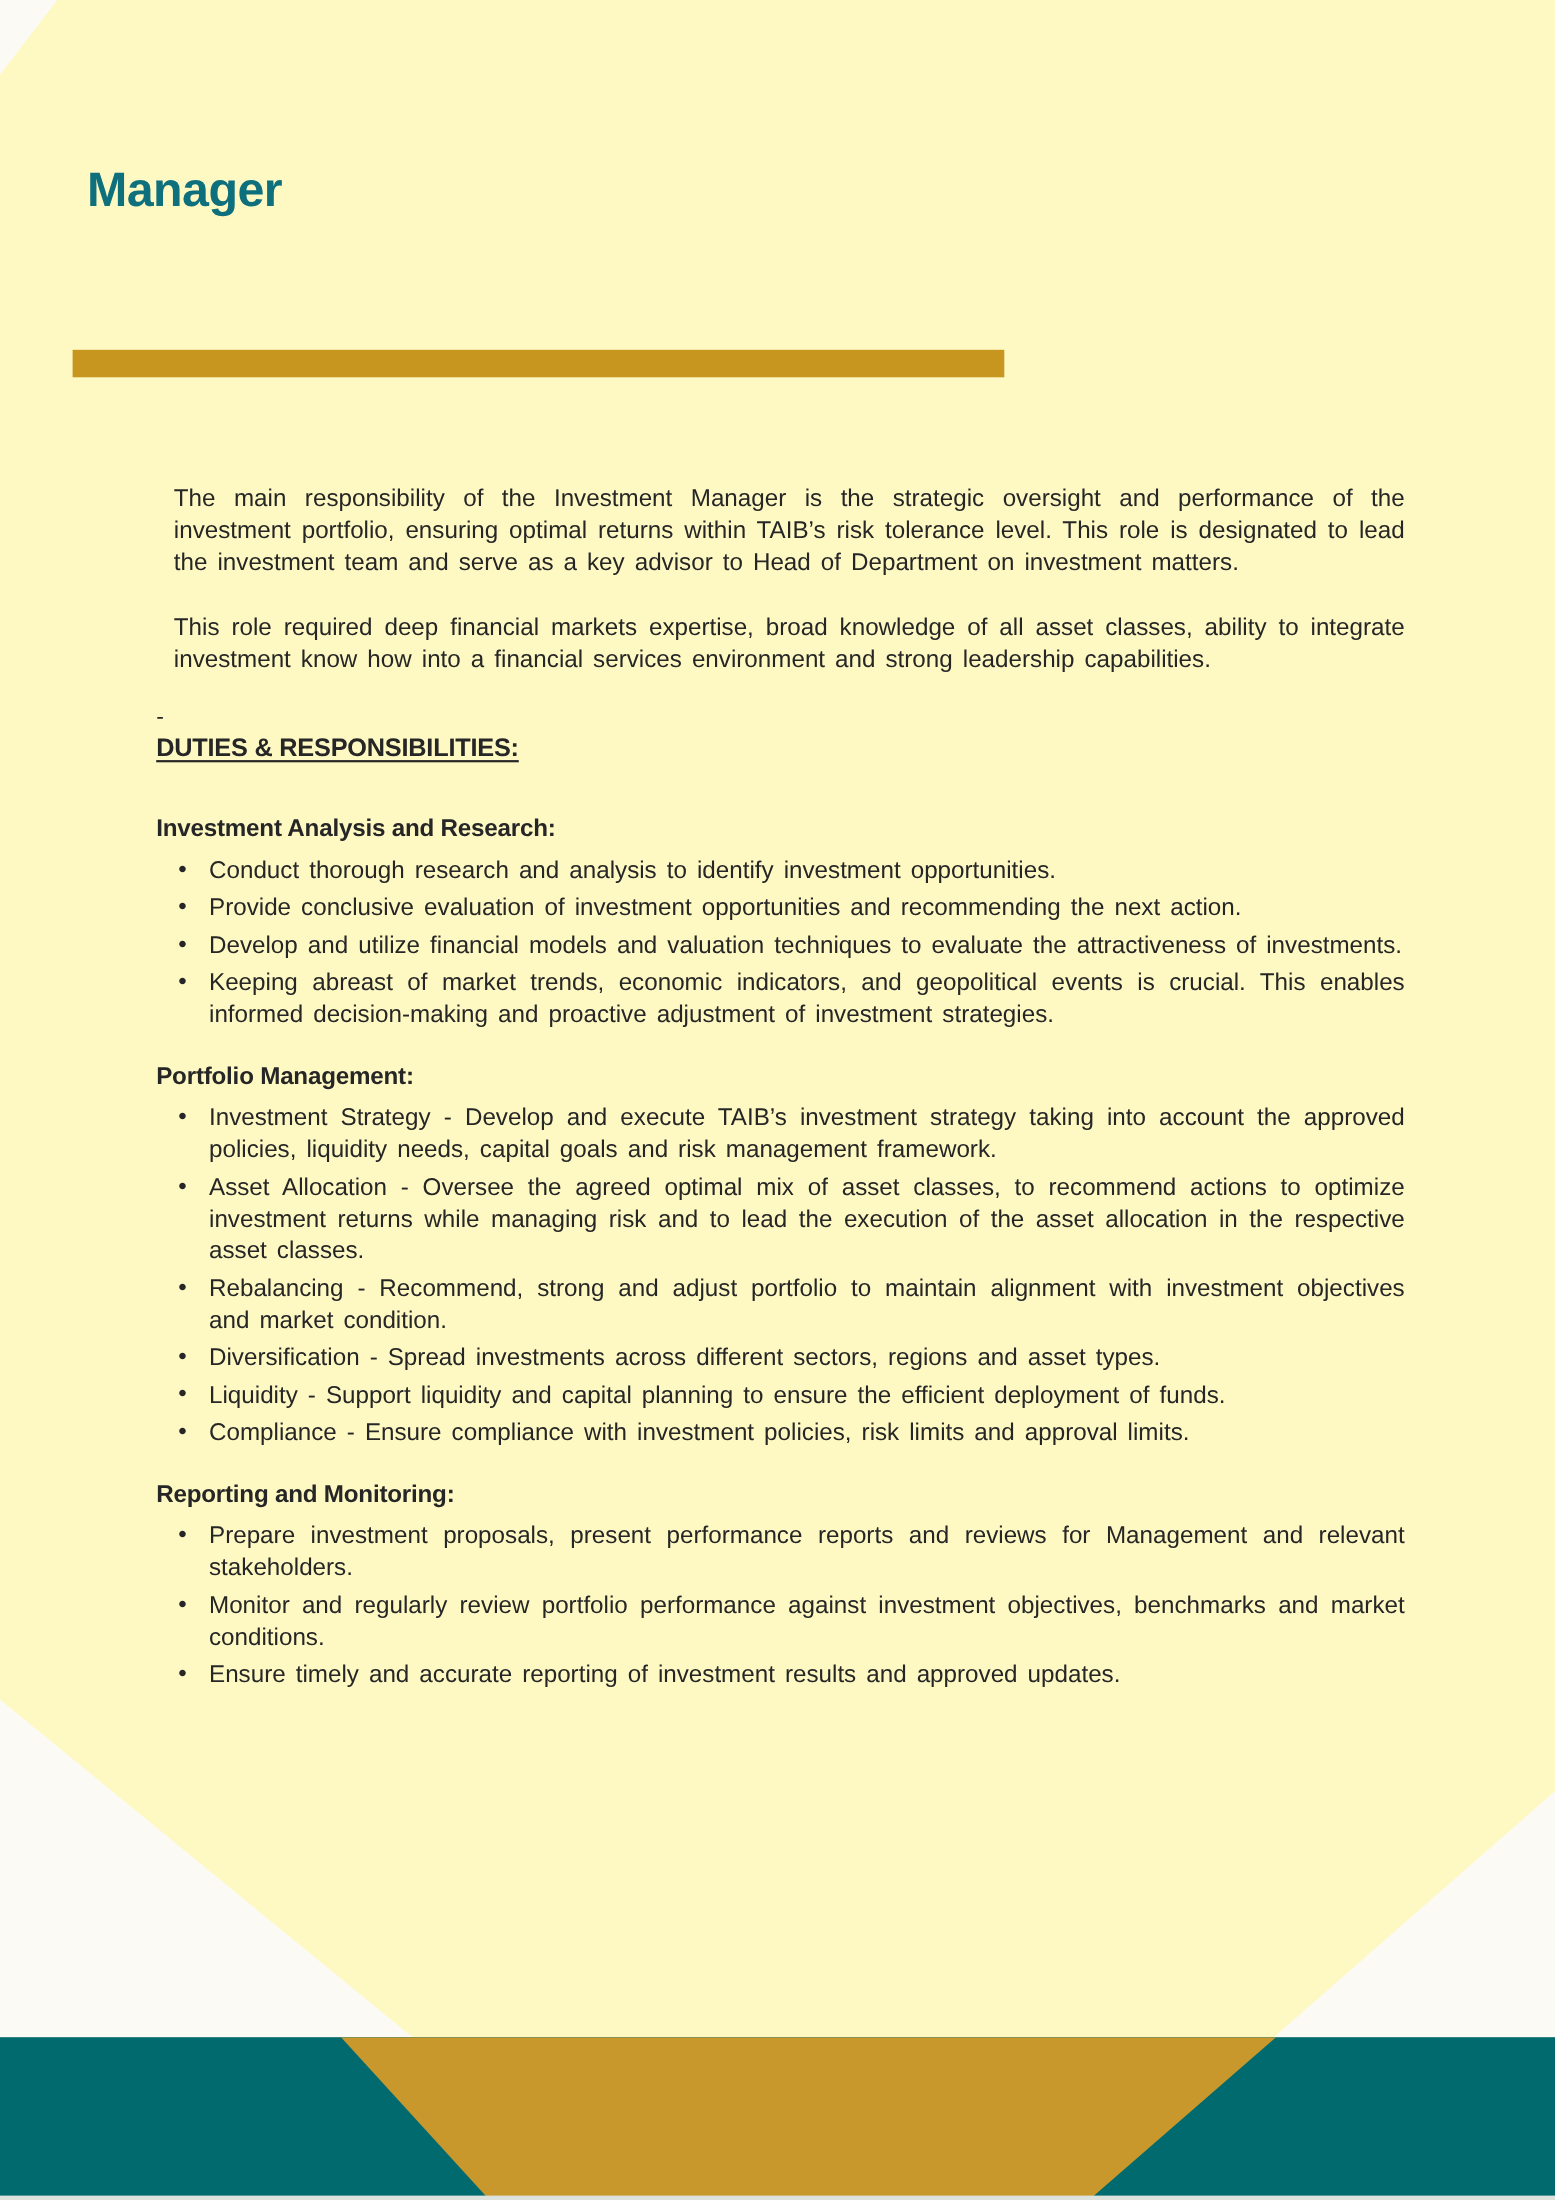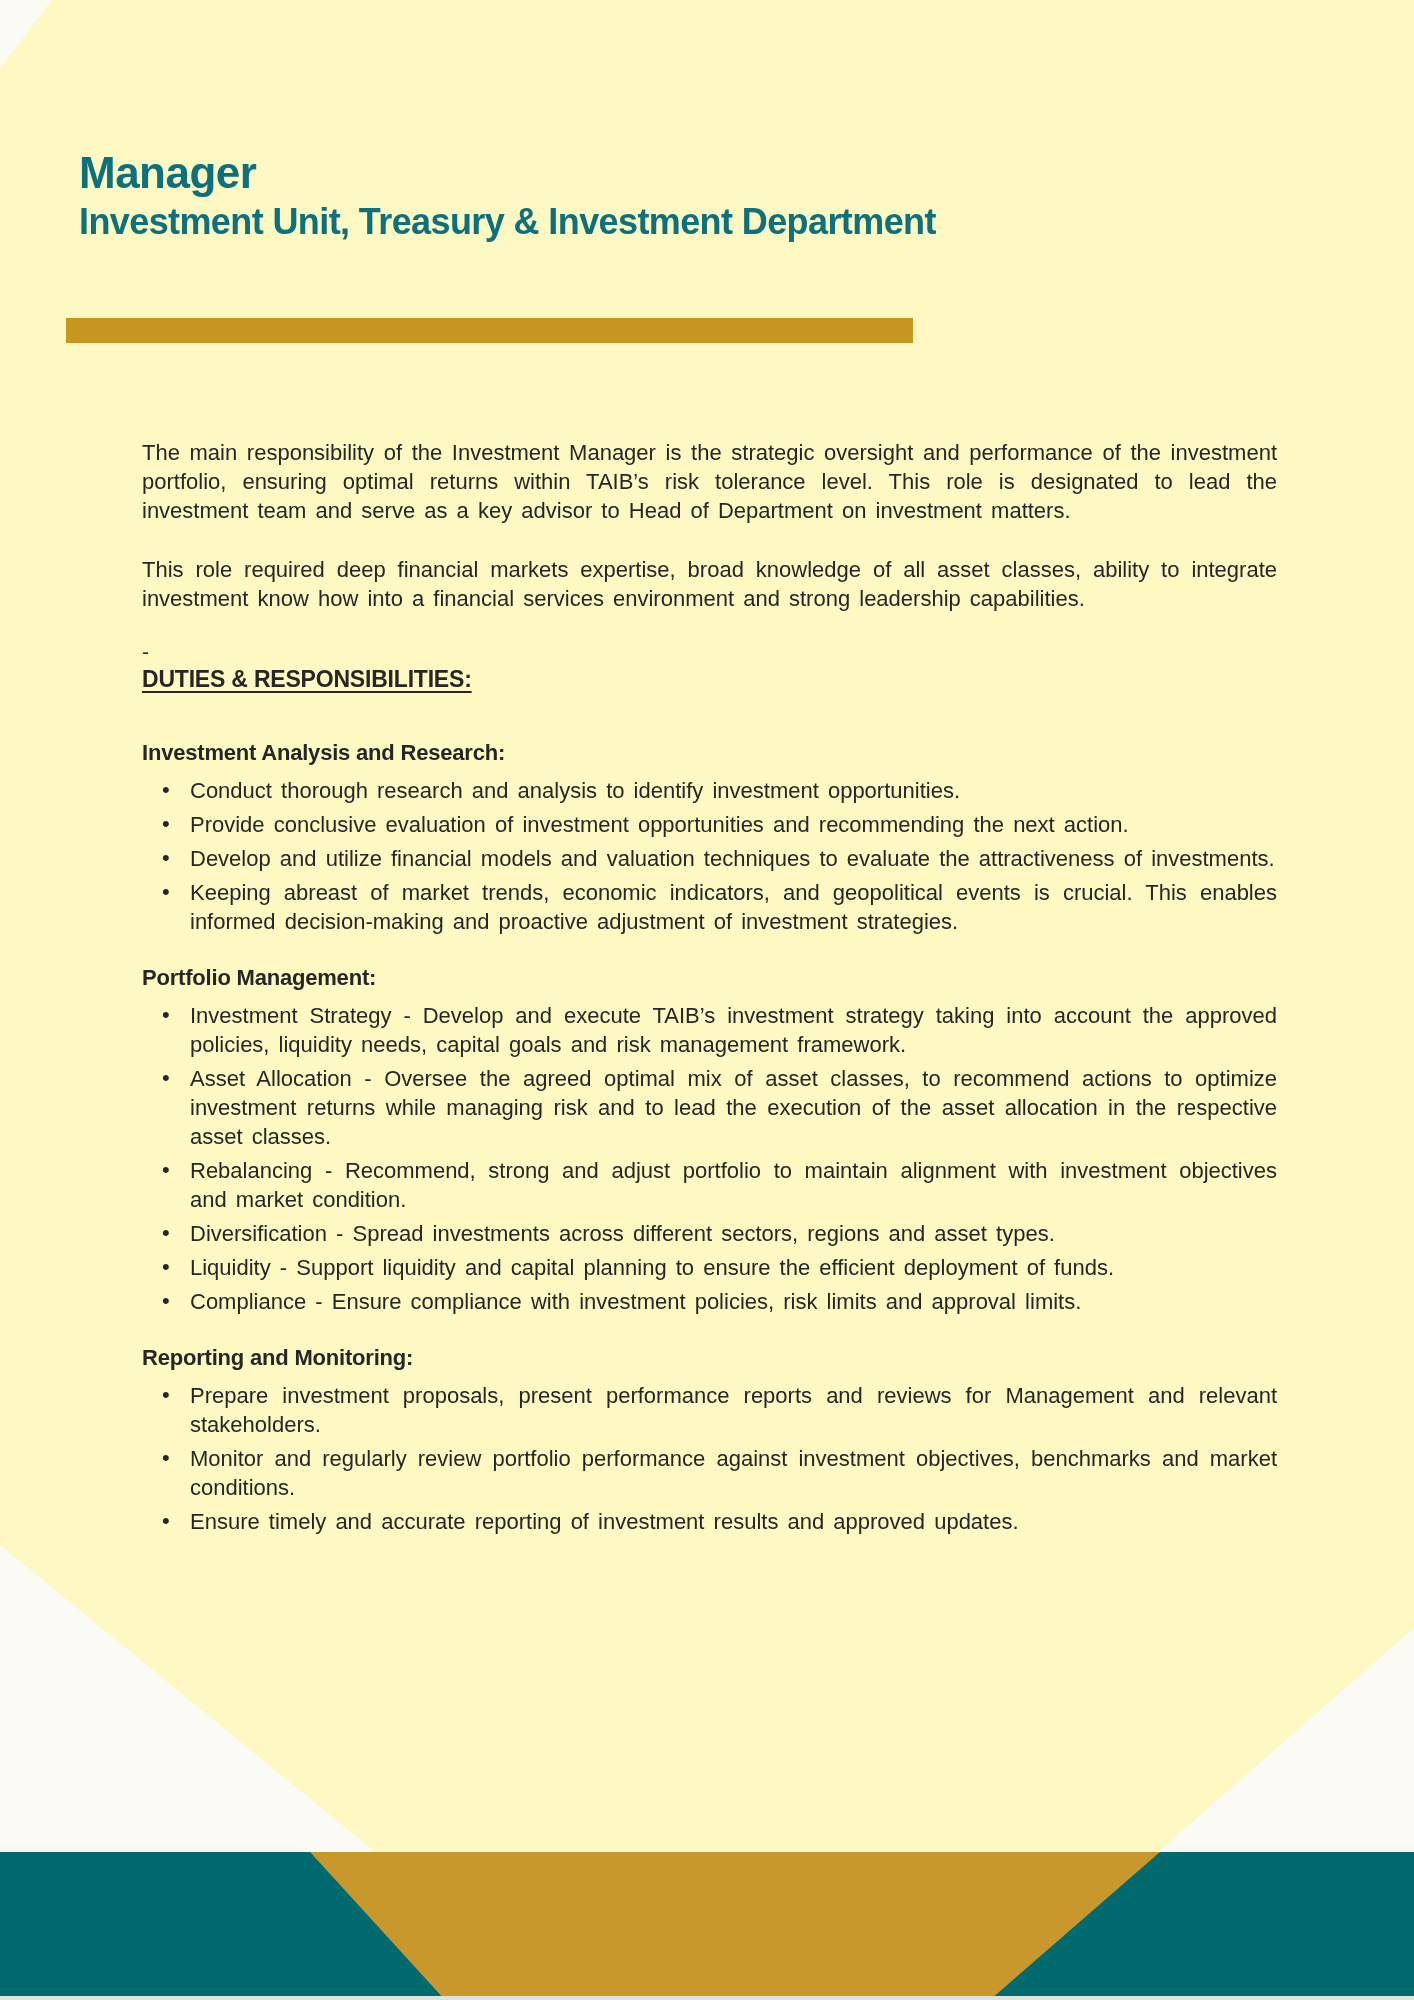--- a/index.html
+++ b/index.html
@@ -40,21 +40,21 @@
   .logo-wordmark{
     margin-top:4px;
     font-size:72px;font-weight:800;line-height:1;
     color:#176b7b;letter-spacing:7px;
     transform:scaleY(1.02);
   }
 
   
   .content{position:absolute;left:142px;top:438px;width:1135px;}
   .content p.para{
-    margin:0 0 30px 0;
+    margin:0 0 30px 16px;
     font-size:22px;line-height:29px;word-spacing:3px;
     text-align:justify;
   }
   .pre-dash{margin:0 0 4px 0;font-size:21px;line-height:18px;}
   .duties-heading{
     margin:0 0 44px 0;
     font-size:23px;font-weight:bold;line-height:29px;
     text-decoration:underline;text-underline-offset:4px;text-decoration-thickness:2px;
     letter-spacing:-0.2px;
   }
@@ -84,21 +84,20 @@
 
   <div class="shape corner-top-left"></div>
   <div class="shape corner-bottom-left"></div>
   <div class="shape corner-bottom-right"></div>
   <div class="band-teal"></div>
   <div class="shape band-gold"></div>
   <div class="bottom-strip"></div>
 
   <div class="title-block">
     <h1 class="title-line1">Manager</h1>
-    <h2 class="title-line2">Investment Unit, Treasury &amp; Investment Department</h2>
   </div>
   <div class="gold-bar"></div>
 
 
   <div class="content">
 
     <p class="para">The main responsibility of the Investment Manager is the strategic oversight and performance of the investment portfolio, ensuring optimal returns within TAIB’s risk tolerance level. This role is designated to lead the investment team and serve as a key advisor to Head of Department on investment matters.</p>
     <p class="para">This role required deep financial markets expertise, broad knowledge of all asset classes, ability to integrate investment know how into a financial services environment and strong leadership capabilities.</p>
 
     <div class="pre-dash">-</div>

